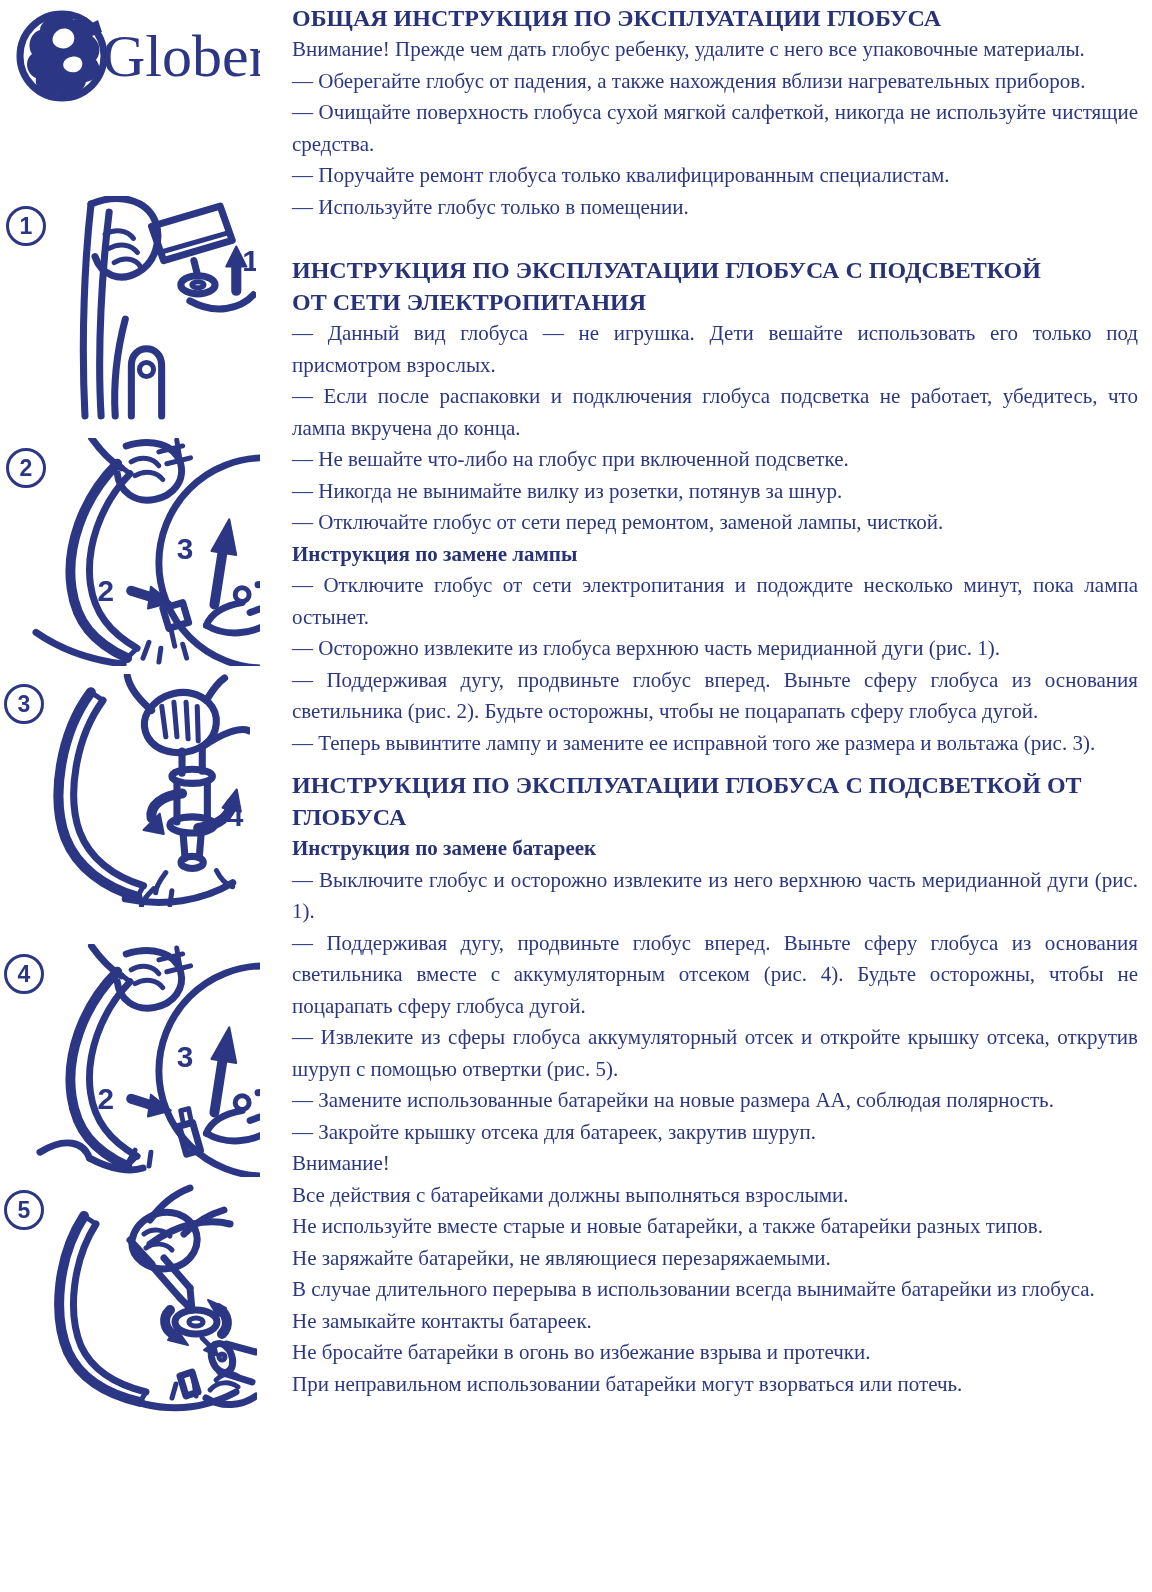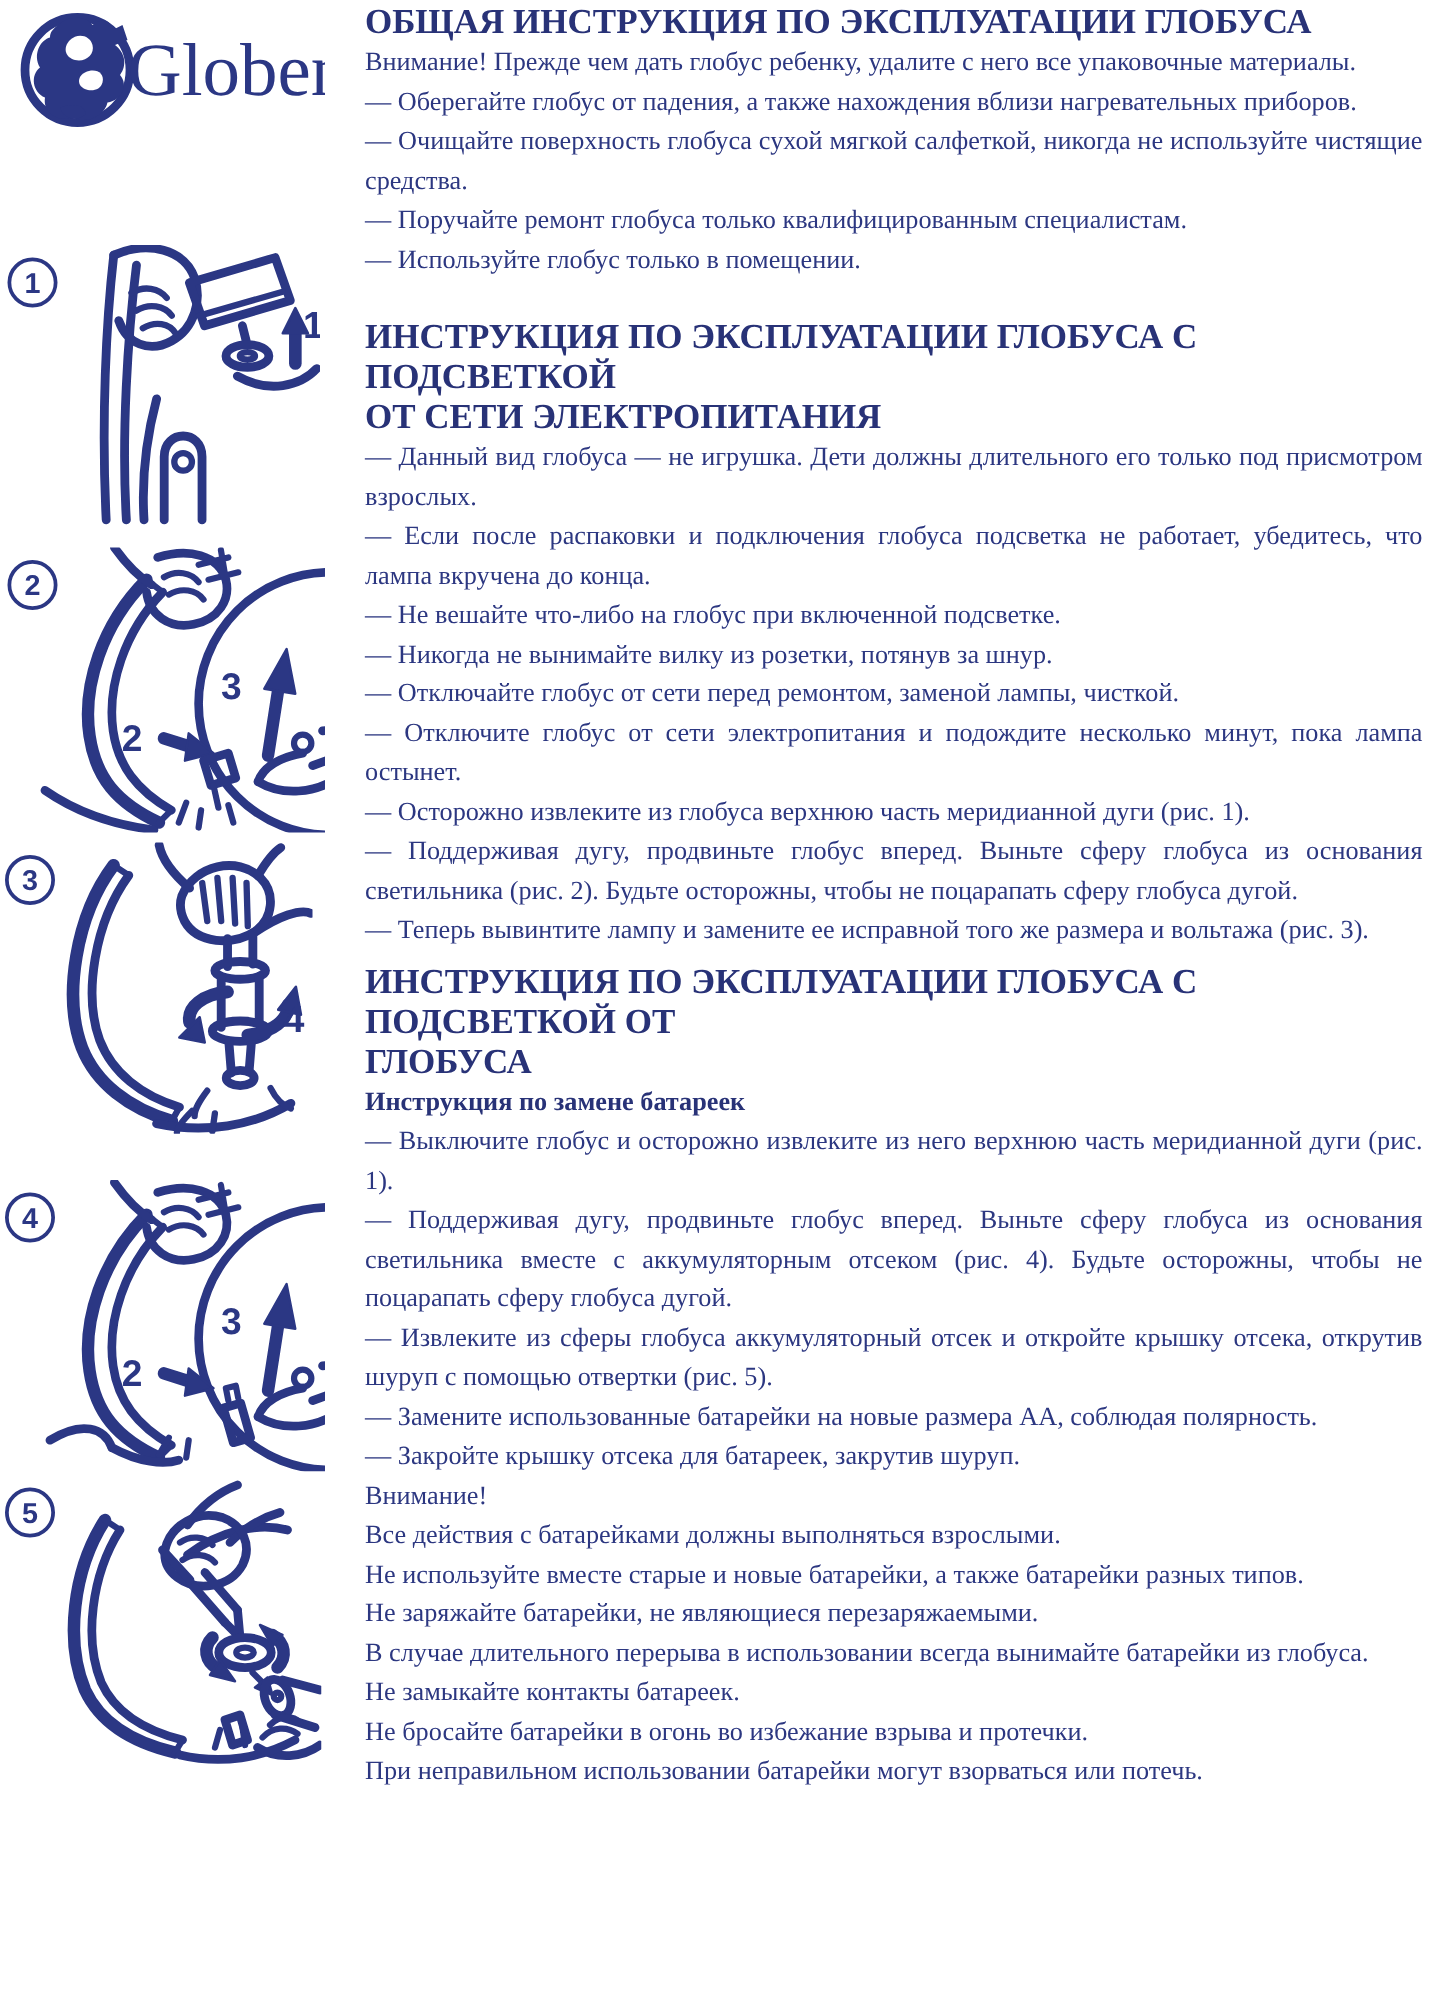--- a/index.html
+++ b/index.html
@@ -13,21 +13,21 @@
   .fig svg{display:block;}
   .badge{
     position:absolute;width:40px;height:40px;border:3px solid #2b3784;border-radius:50%;
     display:flex;align-items:center;justify-content:center;
     font-family:"Liberation Sans","DejaVu Sans",sans-serif;font-weight:bold;font-size:23px;color:#2b3784;
     box-sizing:border-box;background:#fff;
   }
   
   .doc{position:absolute;left:292px;top:2px;width:846px;}
   .doc h1{
-    font-size:28px;line-height:32px;margin:0;font-weight:bold;color:#283277;
+    font-size:24px;line-height:32px;margin:0;font-weight:bold;color:#283277;
   }
   .doc h1 .hline{display:block;}
   .doc p{
     margin:0;font-size:21px;line-height:31.5px;text-align:justify;color:#2c3781;
   }
   .doc .subhead{font-weight:bold;text-align:left;color:#283277;}
   .sec2{margin-top:31px;}
   .sec3{margin-top:10px;}
   
   .art path,.art circle,.art ellipse,.art rect{
@@ -222,25 +222,26 @@
       <p>— Очищайте поверхность глобуса сухой мягкой салфеткой, никогда не используйте чистящие средства.</p>
       <p>— Поручайте ремонт глобуса только квалифицированным специалистам.</p>
       <p>— Используйте глобус только в помещении.</p>
     </section>
 
     <section class="sec2">
       <h1>
         <span class="hline">ИНСТРУКЦИЯ ПО ЭКСПЛУАТАЦИИ ГЛОБУСА С ПОДСВЕТКОЙ</span>
         <span class="hline">ОТ СЕТИ ЭЛЕКТРОПИТАНИЯ</span>
       </h1>
-      <p>— Данный вид глобуса — не игрушка. Дети должны длительного его только под присмотром взрослых.</p>
+      <p>— Данный вид глобуса — не игрушка. Дети вешайте использовать его только под присмотром взрослых.</p>
       <p>— Если после распаковки и подключения глобуса подсветка не работает, убедитесь, что лампа вкручена до конца.</p>
       <p>— Не вешайте что-либо на глобус при включенной подсветке.</p>
       <p>— Никогда не вынимайте вилку из розетки, потянув за шнур.</p>
       <p>— Отключайте глобус от сети перед ремонтом, заменой лампы, чисткой.</p>
+      <p class="subhead">Инструкция по замене лампы</p>
       <p>— Отключите глобус от сети электропитания и подождите несколько минут, пока лампа остынет.</p>
       <p>— Осторожно извлеките из глобуса верхнюю часть меридианной дуги (рис. 1).</p>
       <p>— Поддерживая дугу, продвиньте глобус вперед. Выньте сферу глобуса из основания светильника (рис. 2). Будьте осторожны, чтобы не поцарапать сферу глобуса дугой.</p>
       <p>— Теперь вывинтите лампу и замените ее исправной того же размера и вольтажа (рис. 3).</p>
     </section>
 
     <section class="sec3">
       <h1>
         <span class="hline">ИНСТРУКЦИЯ ПО ЭКСПЛУАТАЦИИ ГЛОБУСА С ПОДСВЕТКОЙ ОТ</span>
         <span class="hline">ГЛОБУСА</span>

